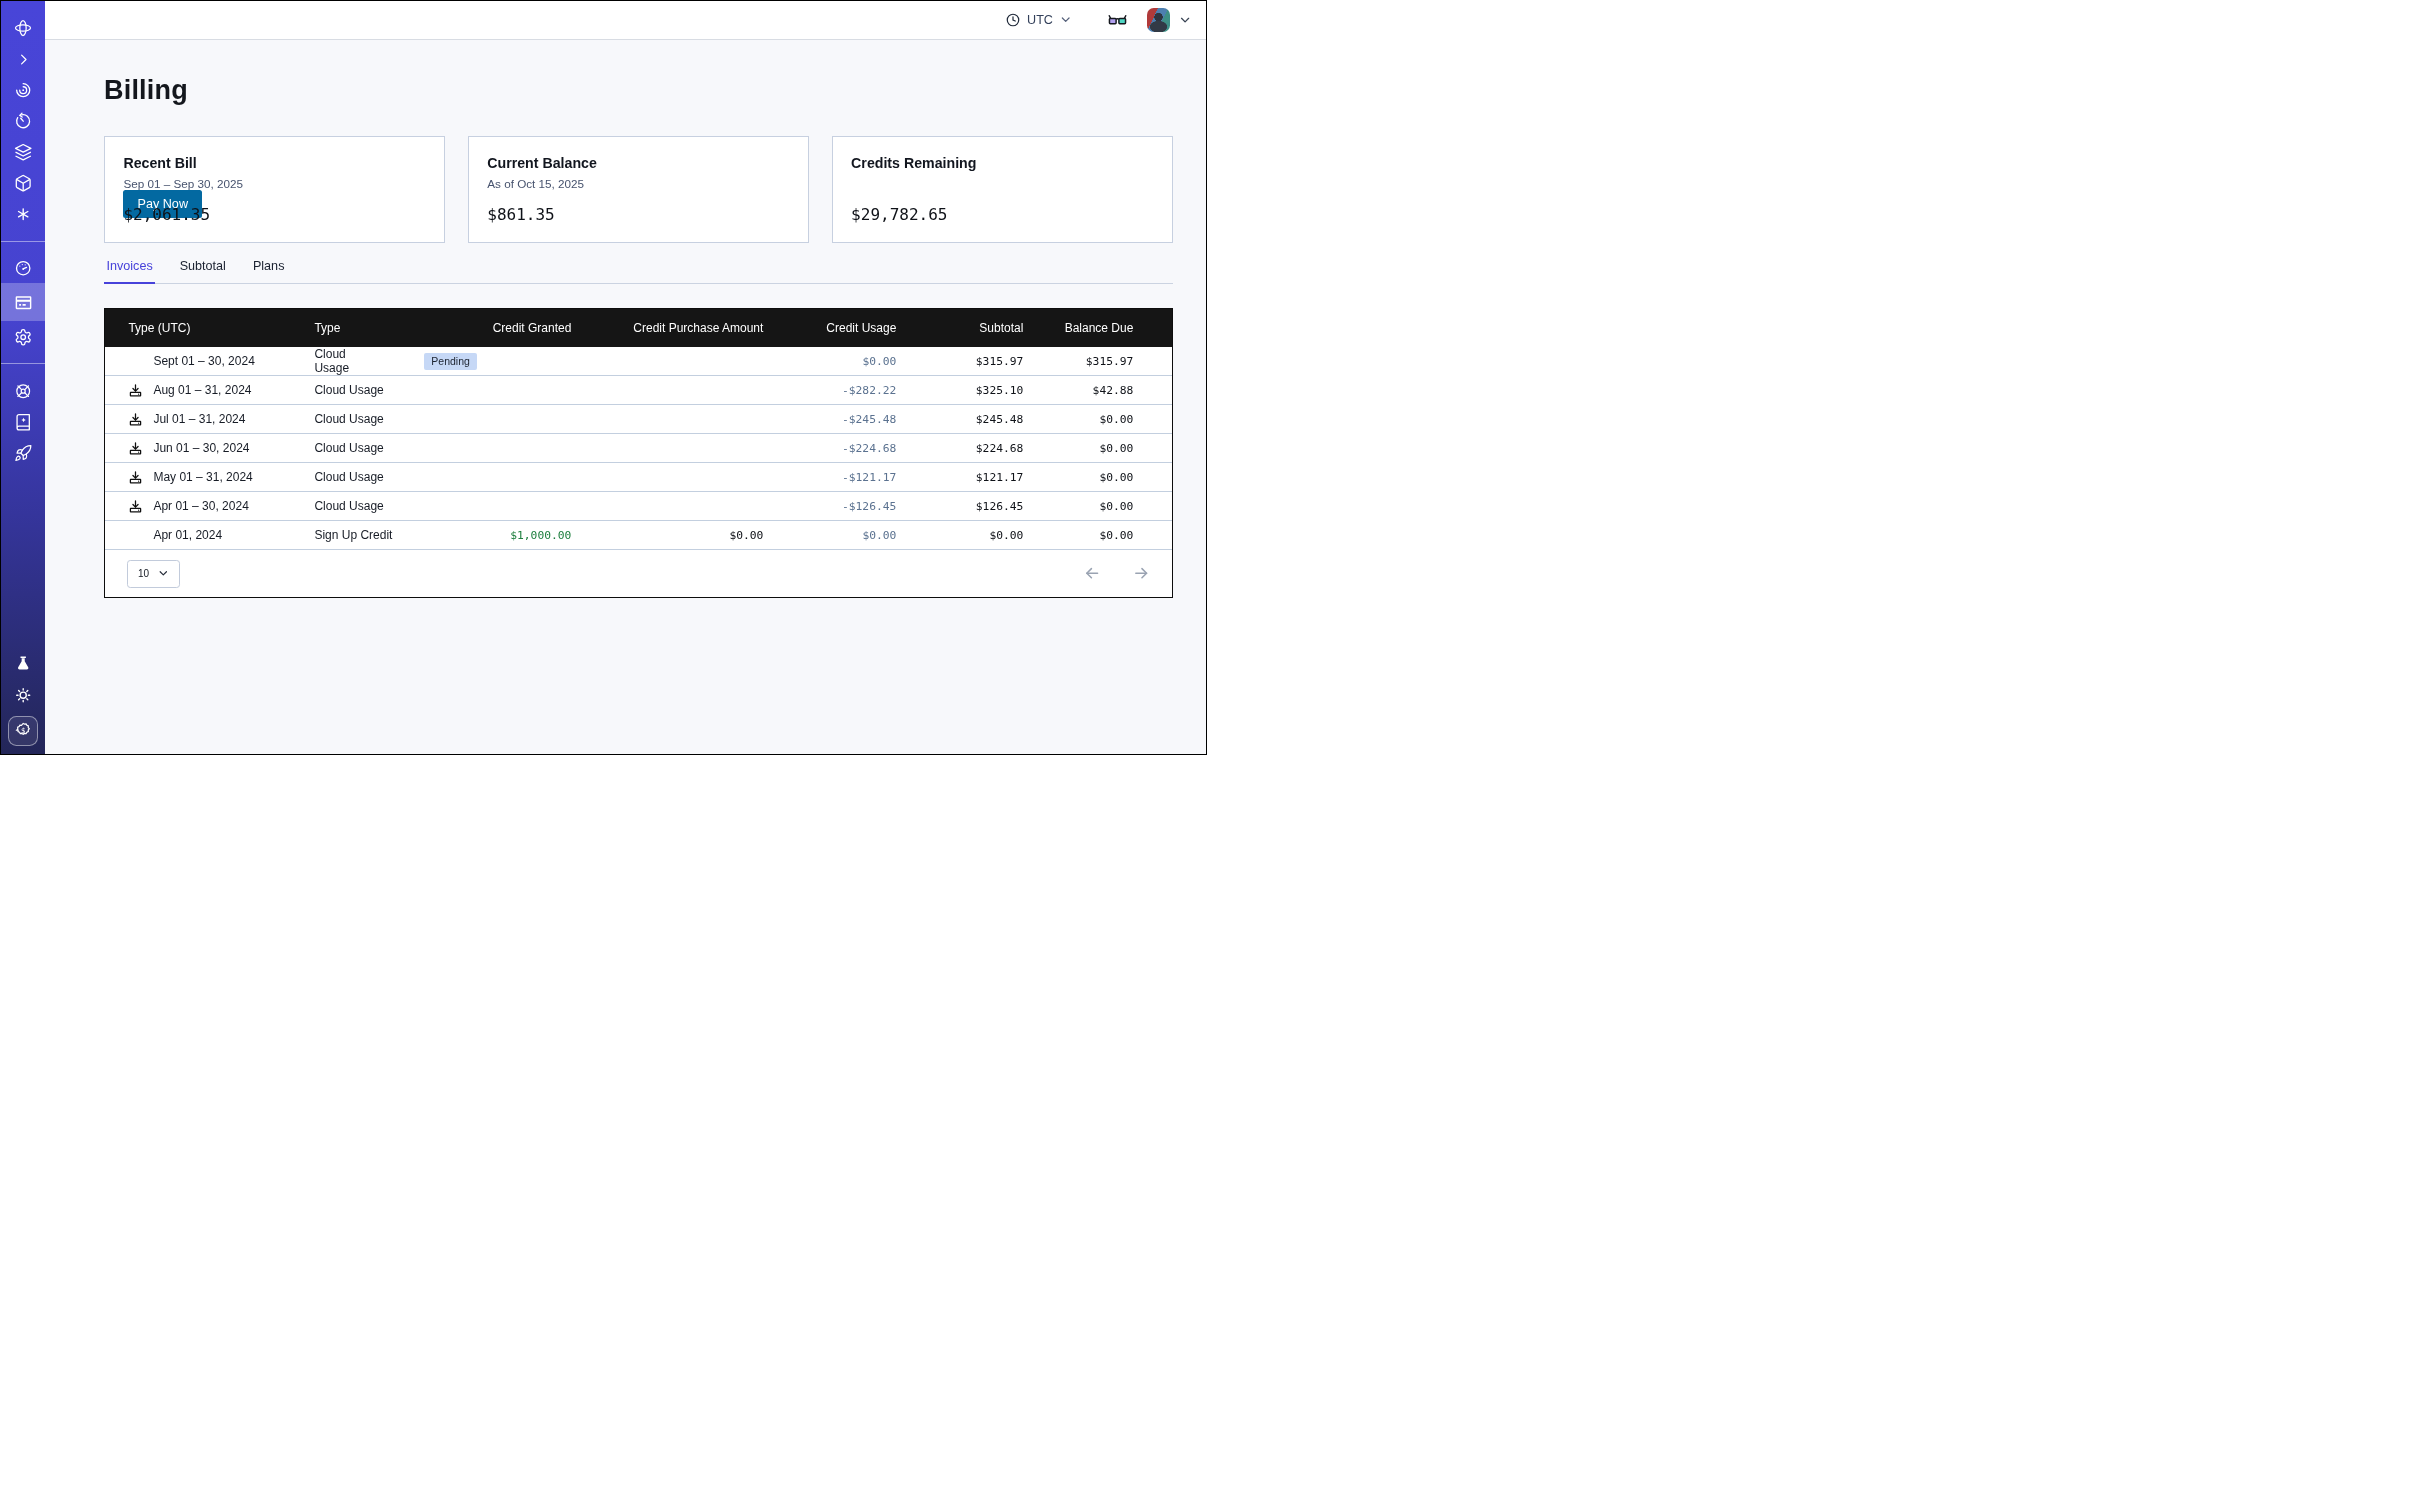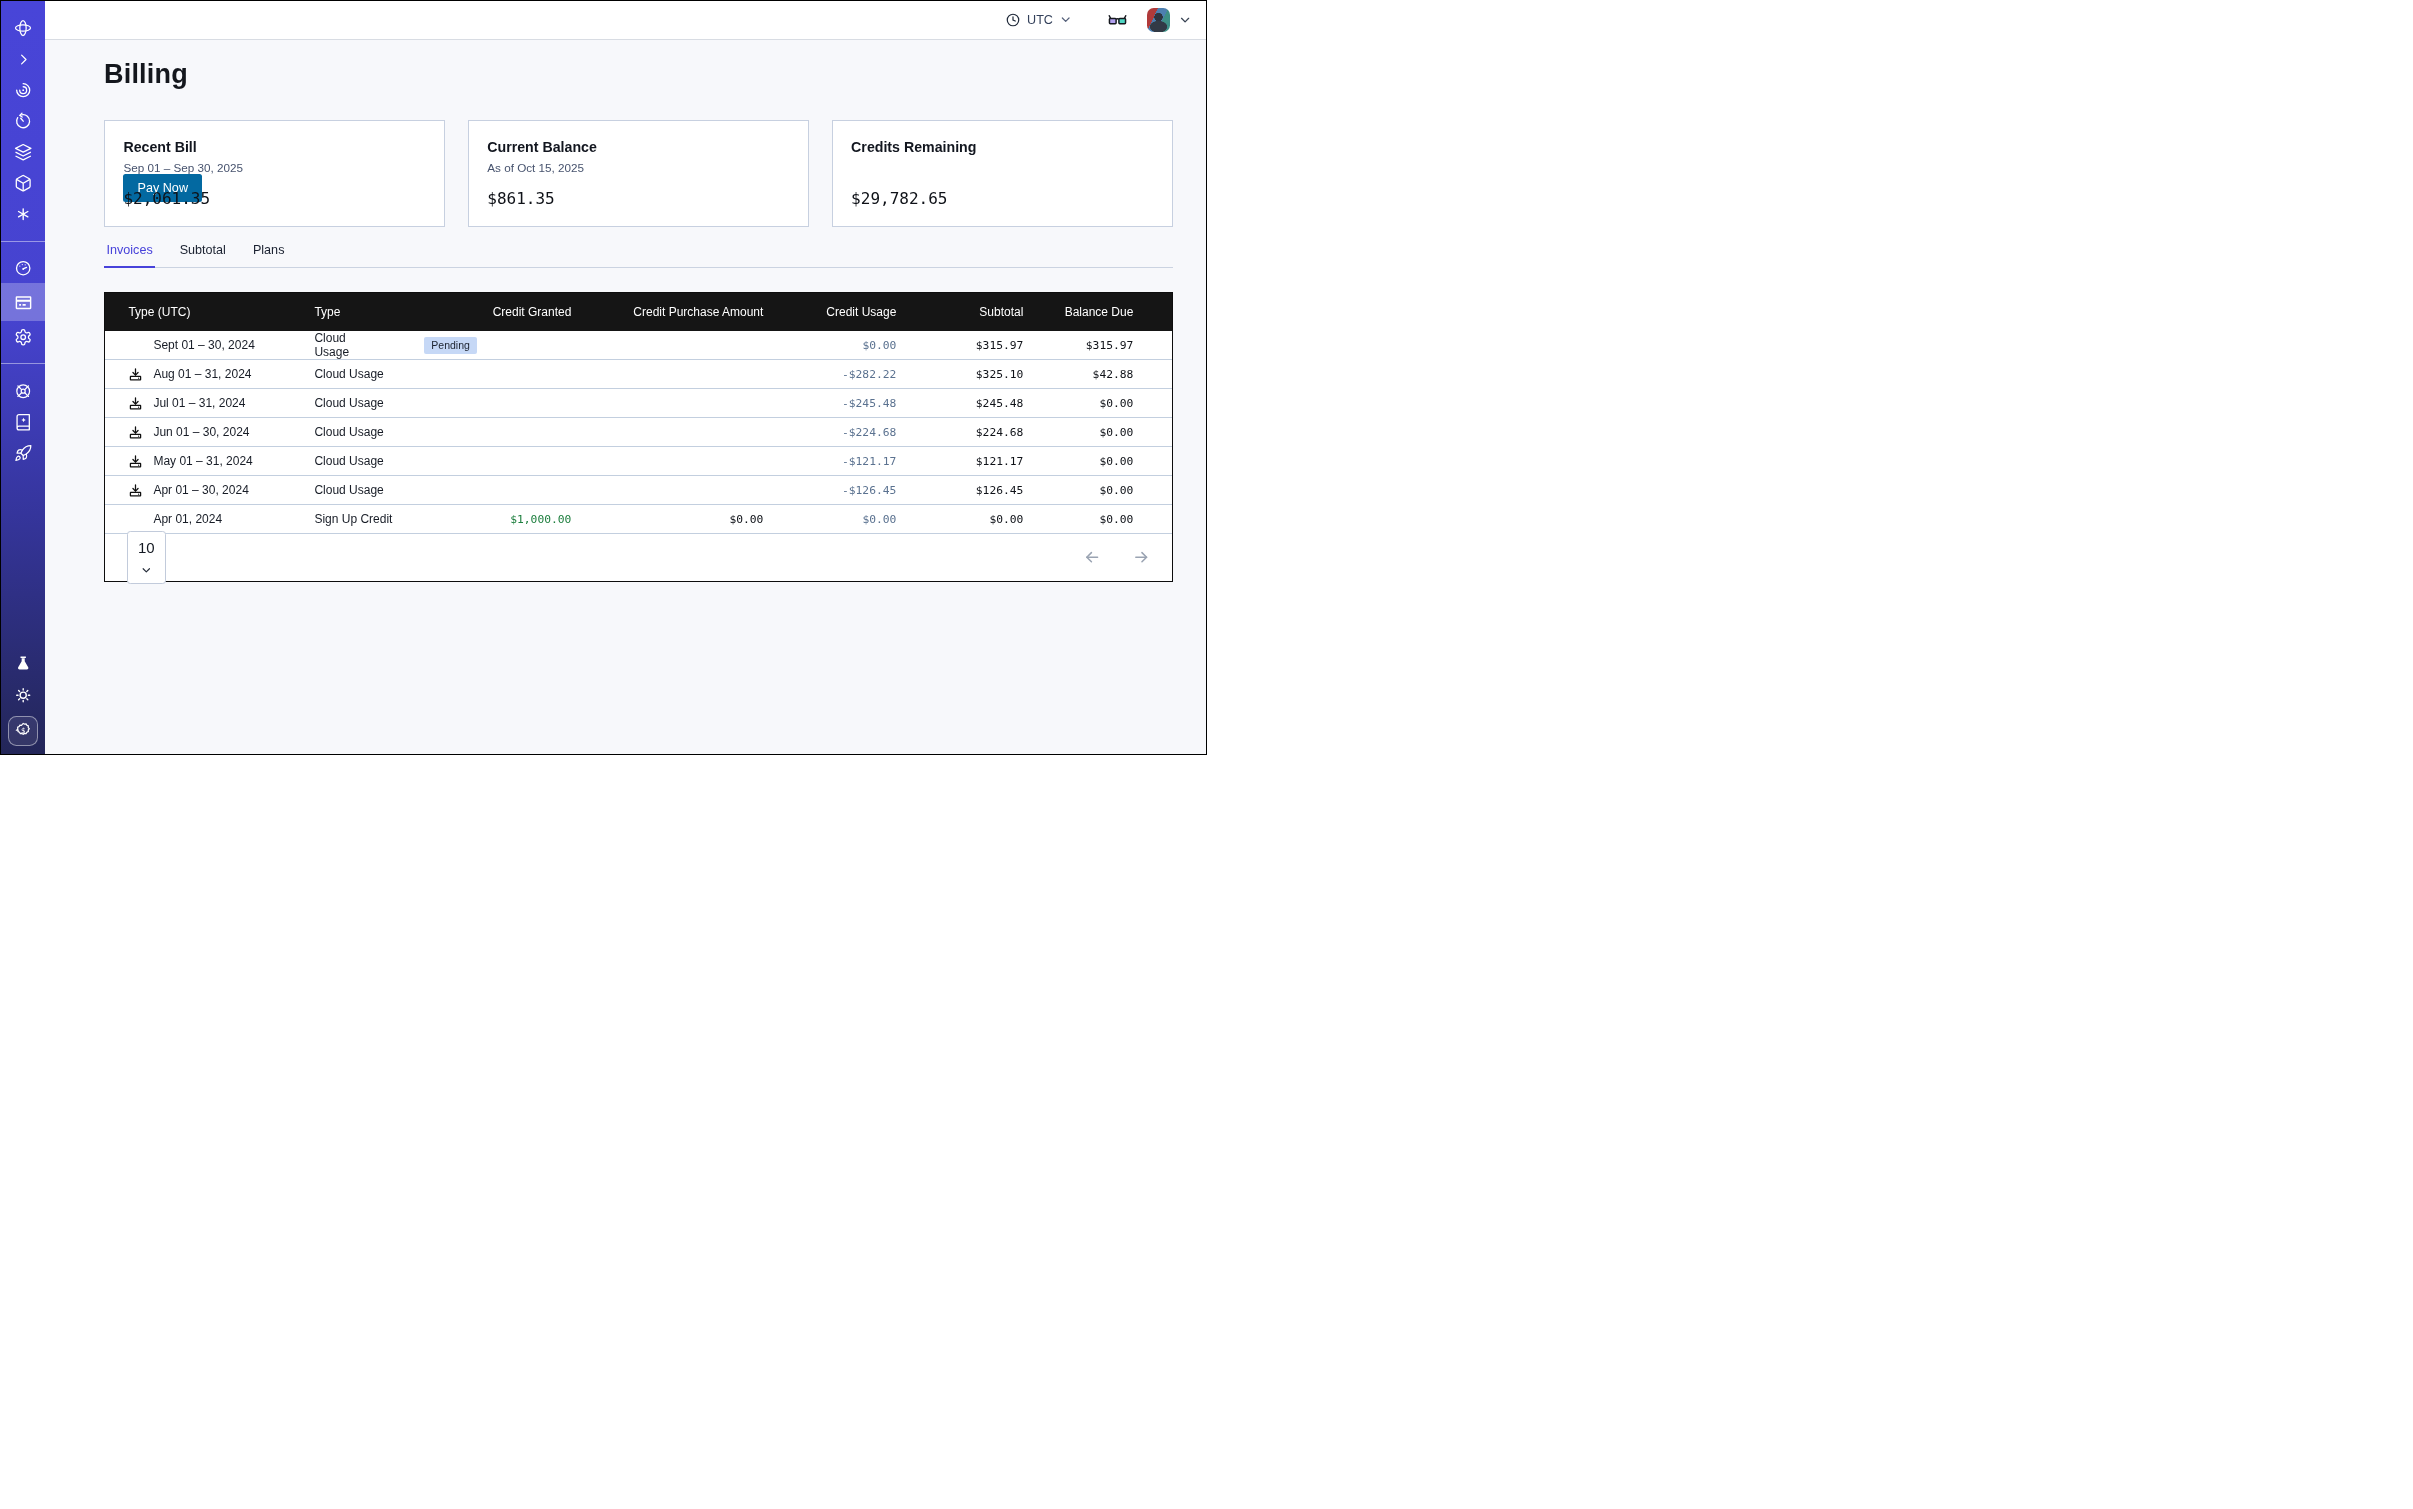--- a/index.html
+++ b/index.html
@@ -28,21 +28,21 @@
   .chev { color:#55607a; }
   .glasses { margin-left:35px; cursor:pointer; display:flex; }
   .avatar { width:23.4px; height:23.4px; border-radius:6.7px; margin-left:18.4px; cursor:pointer; overflow:hidden;
     background:
       radial-gradient(8.4px 8.4px at 50% 38%, #2e3440 0 48%, transparent 52%),
       radial-gradient(15px 10px at 50% 78%, #323a46 0 55%, transparent 60%),
       linear-gradient(115deg,#b03a3a 0 32%, #4d7fb0 32% 62%, #3e8f86 62% 100%); }
   .caret-btn { margin-left:8.4px; cursor:pointer; display:flex; }
 
   .content { flex:1; overflow:hidden; padding:0 33px 0 59px; background:#f7f8fb; }
-  .page-title { margin-top:19px; font-size:27px; font-weight:700; color:#14171d; letter-spacing:0.2px; }
+  .page-title { margin-top:35px; font-size:27px; font-weight:700; color:#14171d; letter-spacing:0.2px; }
 
   
   .cards { display:flex; gap:22.6px; margin-top:30px; }
   .card { position:relative; flex:1; height:107px; background:#fff; border:0.8px solid #c7d0e0; padding:18.4px 18.4px; }
   .card-head { display:flex; justify-content:space-between; align-items:flex-start;flex-direction:column; }
   .card-title { font-size:14.2px; font-weight:700; color:#12161f; }
   .card-sub { margin-top:5.9px; font-size:11.7px; color:#47536e; }
   .card-amount { position:absolute; left:18.4px; bottom:18.4px; font-family:"DejaVu Sans Mono", monospace; font-size:16px; color:#0f1218; }
   .pay-btn { background:#0369a1; color:#fff; border:none; font-size:12.6px; font-weight:500; font-family:inherit;
     padding:6.7px 14.2px; border-radius:2.5px; cursor:pointer; }
@@ -63,21 +63,21 @@
   .cell-icon { display:flex; align-items:center; }
   .cell-type { display:flex; align-items:center; gap:22px; }
   .mono { font-family:"DejaVu Sans Mono", monospace; font-size:11.3px; }
   .granted { color:#1e7f3f; }
   .usage { color:#5b7290; }
   .amt { color:#0f1218; }
   .badge { background:#c6d8f6; color:#1c2330; font-size:10.5px; font-weight:500; padding:3.3px 7.5px; border-radius:2px; line-height:1;margin-left:32px; }
 
   .tfoot { height:47px; display:flex; align-items:center; padding:0 22px; background:#fff; }
   .pagesize { display:flex; align-items:center; gap:7.5px; border:0.8px solid #c2cbdb; border-radius:3.3px;
-    background:#fff; padding:6.7px 10px; font-size:15px; color:#141922; cursor:pointer;flex-direction:column; }
+    background:#fff; padding:6.7px 10px; font-size:10px; color:#141922; cursor:pointer; }
   .pager { margin-left:auto; display:flex; gap:30px; align-items:center; }
   .pager-btn { background:none; border:none; cursor:pointer; display:flex; padding:0; }
 </style>
 </head>
 <body>
 
 <div class="app">
 
   <aside class="sidebar">
     <div class="side-slot">

